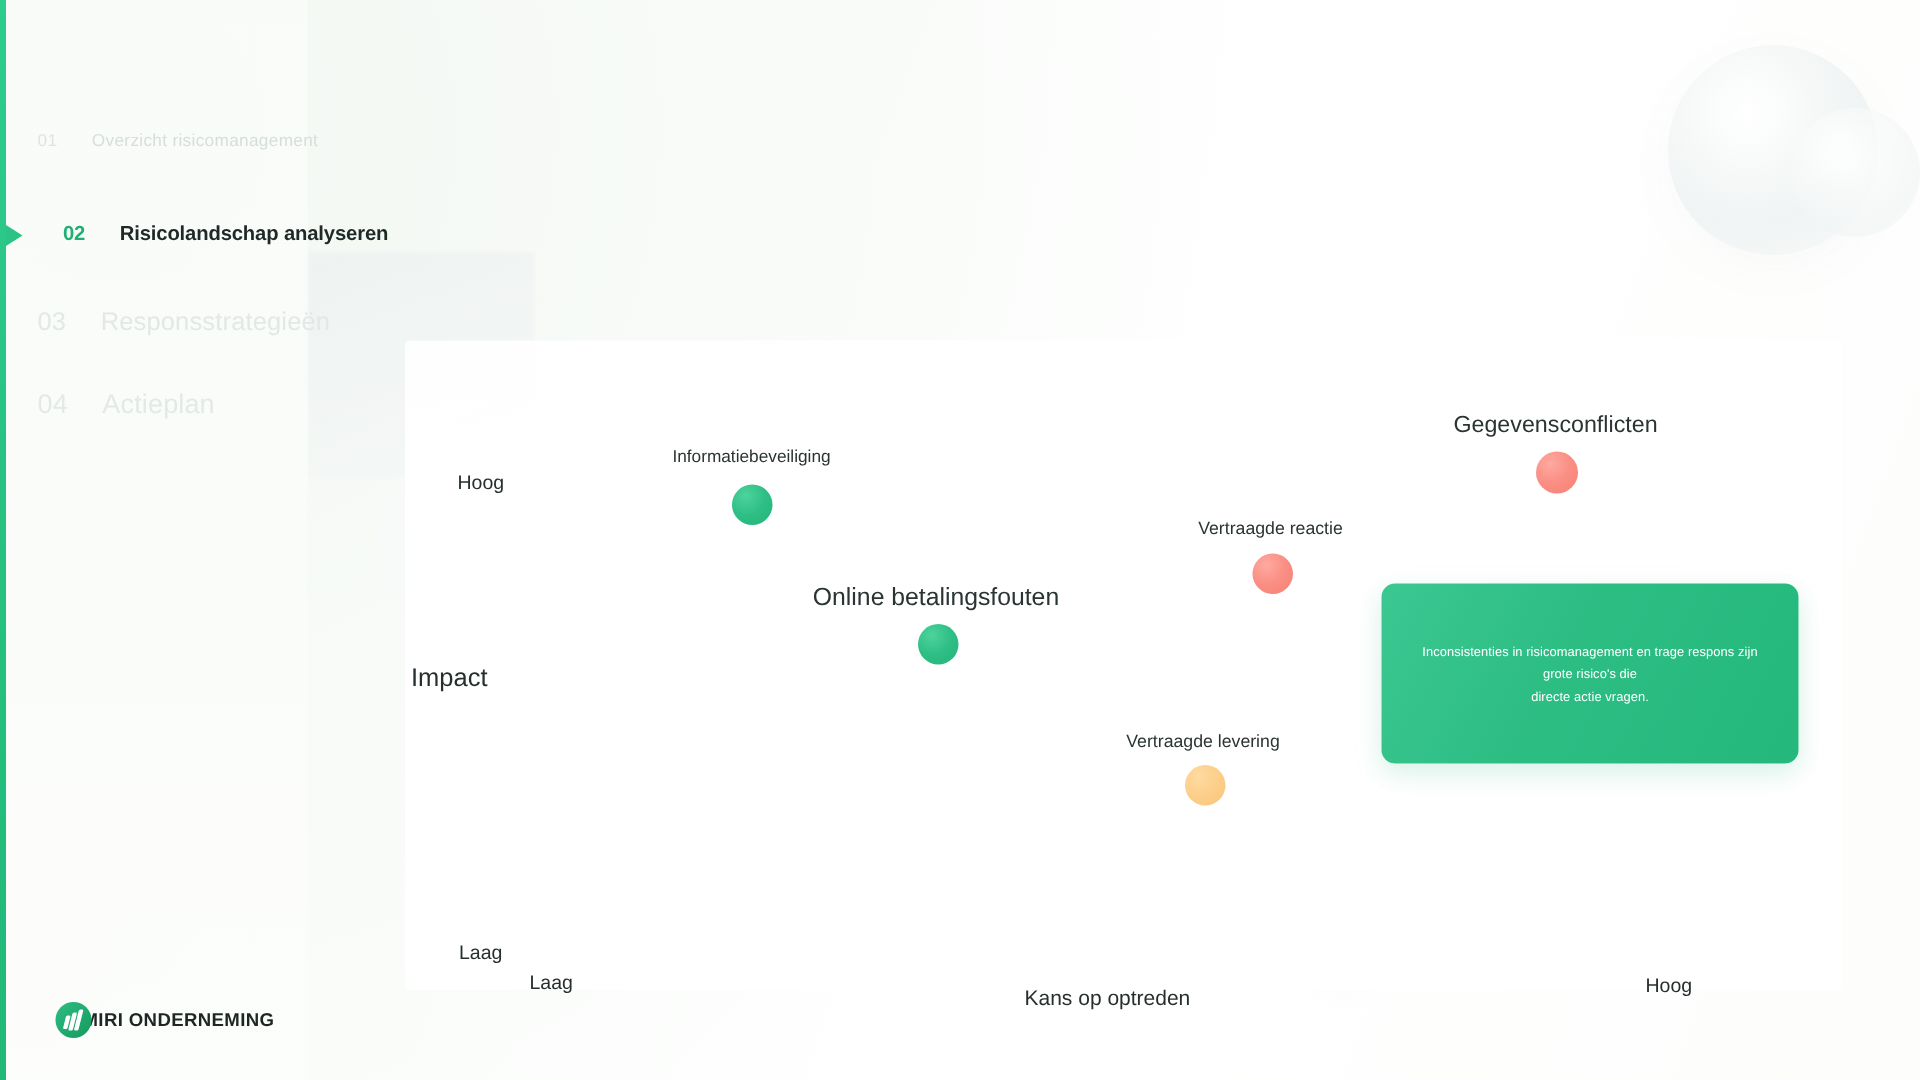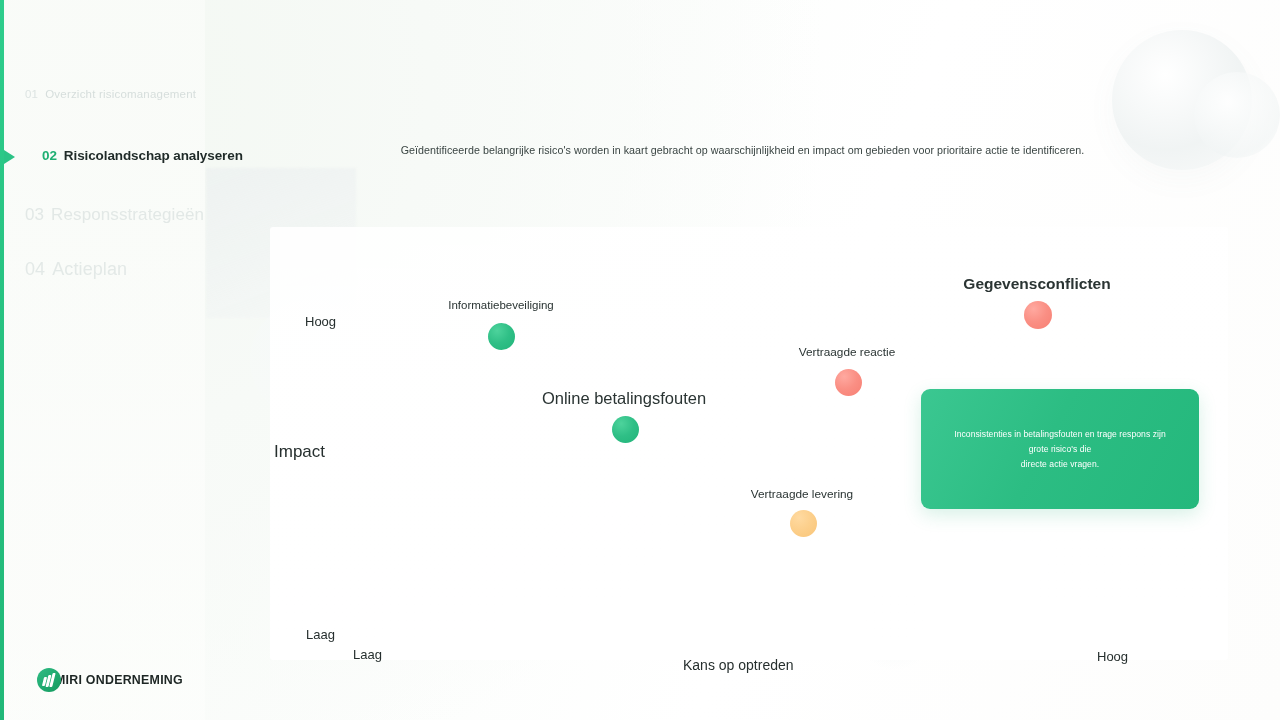--- a/index.html
+++ b/index.html
@@ -65,21 +65,21 @@
     position: absolute; left: 0; top: 0;
     width: 205px; height: 720px;
     background: linear-gradient(180deg, rgba(250,252,249,0.85) 0%, rgba(252,253,251,0.75) 60%, rgba(253,254,252,0.7) 100%);
   }
   .nav { position: absolute; left: 0; top: 0; width: 205px; }
   .nav-item {
     position: absolute;
     display: flex; align-items: baseline;
     white-space: nowrap;
   }
-  .nav-num { margin-right: 7px; }
+  .nav-num { margin-right: 23px; }
   .nav-item.n1 { left: 25px; top: 88px; font-size: 11.5px; color: #d6dedc; letter-spacing: .2px; }
   .nav-item.n1 .nav-num { color: #dde4e2; }
   .nav-item.n2 { left: 42px; top: 148px; font-size: 13.5px; color: #1f2a28; font-weight: 700; letter-spacing: -.1px; }
   .nav-item.n2 .nav-num { color: #1faf73; font-weight: 700; }
   .nav-item.n3 { left: 25px; top: 205px; font-size: 17px; color: #e2e8e6; letter-spacing: .1px; }
   .nav-item.n3 .nav-num { color: #e2e8e6; }
   .nav-item.n4 { left: 25px; top: 259px; font-size: 18px; color: #e3e9e7; letter-spacing: .1px; }
   .nav-item.n4 .nav-num { color: #e3e9e7; }
   .nav-pointer {
     position: absolute; left: 4px; top: 150px;
@@ -230,49 +230,48 @@
       <span class="nav-num">03</span>
       <span>Responsstrategieën</span>
     </div>
     <div class="nav-item n4">
       <span class="nav-num">04</span>
       <span>Actieplan</span>
     </div>
   </nav>
 
 
-  <div class="subtitle">Geïdentificeerde belangrijke risico's worden in kaart gebracht op waarschijnlijkheid en impact om gebieden voor prioritaire actie te identificeren.</div>
 
   <div class="panel"></div>
 
   <div class="axis-label ax-impact">Impact</div>
   <div class="axis-label ax-kans">Kans op optreden</div>
   <div class="axis-label ax-y-hoog">Hoog</div>
   <div class="axis-label ax-y-laag">Laag</div>
   <div class="axis-label ax-x-laag">Laag</div>
   <div class="axis-label ax-x-hoog">Hoog</div>
 
   <div class="bubble-label" style="left:501px; top:299px; font-size:11.5px;">Informatiebeveiliging</div>
   <div class="bubble b-green" style="left:488px; top:323px; width:27px; height:27px;"></div>
 
   <div class="bubble-label" style="left:624px; top:389px; font-size:16.5px;">Online betalingsfouten</div>
   <div class="bubble b-green" style="left:612px; top:416px; width:27px; height:27px;"></div>
 
   <div class="bubble-label" style="left:847px; top:345px; font-size:11.8px;">Vertraagde reactie</div>
   <div class="bubble b-red" style="left:835px; top:369px; width:27px; height:27px;"></div>
 
-  <div class="bubble-label" style="left:1037px; top:275px; font-size:15.5px;font-weight:bold;">Gegevensconflicten</div>
+  <div class="bubble-label" style="left:1037px; top:275px; font-size:15.5px;">Gegevensconflicten</div>
   <div class="bubble b-red" style="left:1024px; top:301px; width:28px; height:28px;"></div>
 
   <div class="bubble-label" style="left:802px; top:487px; font-size:11.8px;">Vertraagde levering</div>
   <div class="bubble b-amber" style="left:790px; top:510px; width:27px; height:27px;"></div>
 
   <div class="info-card">
     <p>
-      <span>Inconsistenties in betalingsfouten en trage respons zijn</span><br>
+      <span>Inconsistenties in risicomanagement en trage respons zijn</span><br>
       <span>grote risico's die</span><br>
       <span>directe actie vragen.</span>
     </p>
   </div>
 
   <div class="logo">
     <span class="logo-mark">
       <i class="a"></i>
         <i class="b"></i>
         <i class="c"></i>

